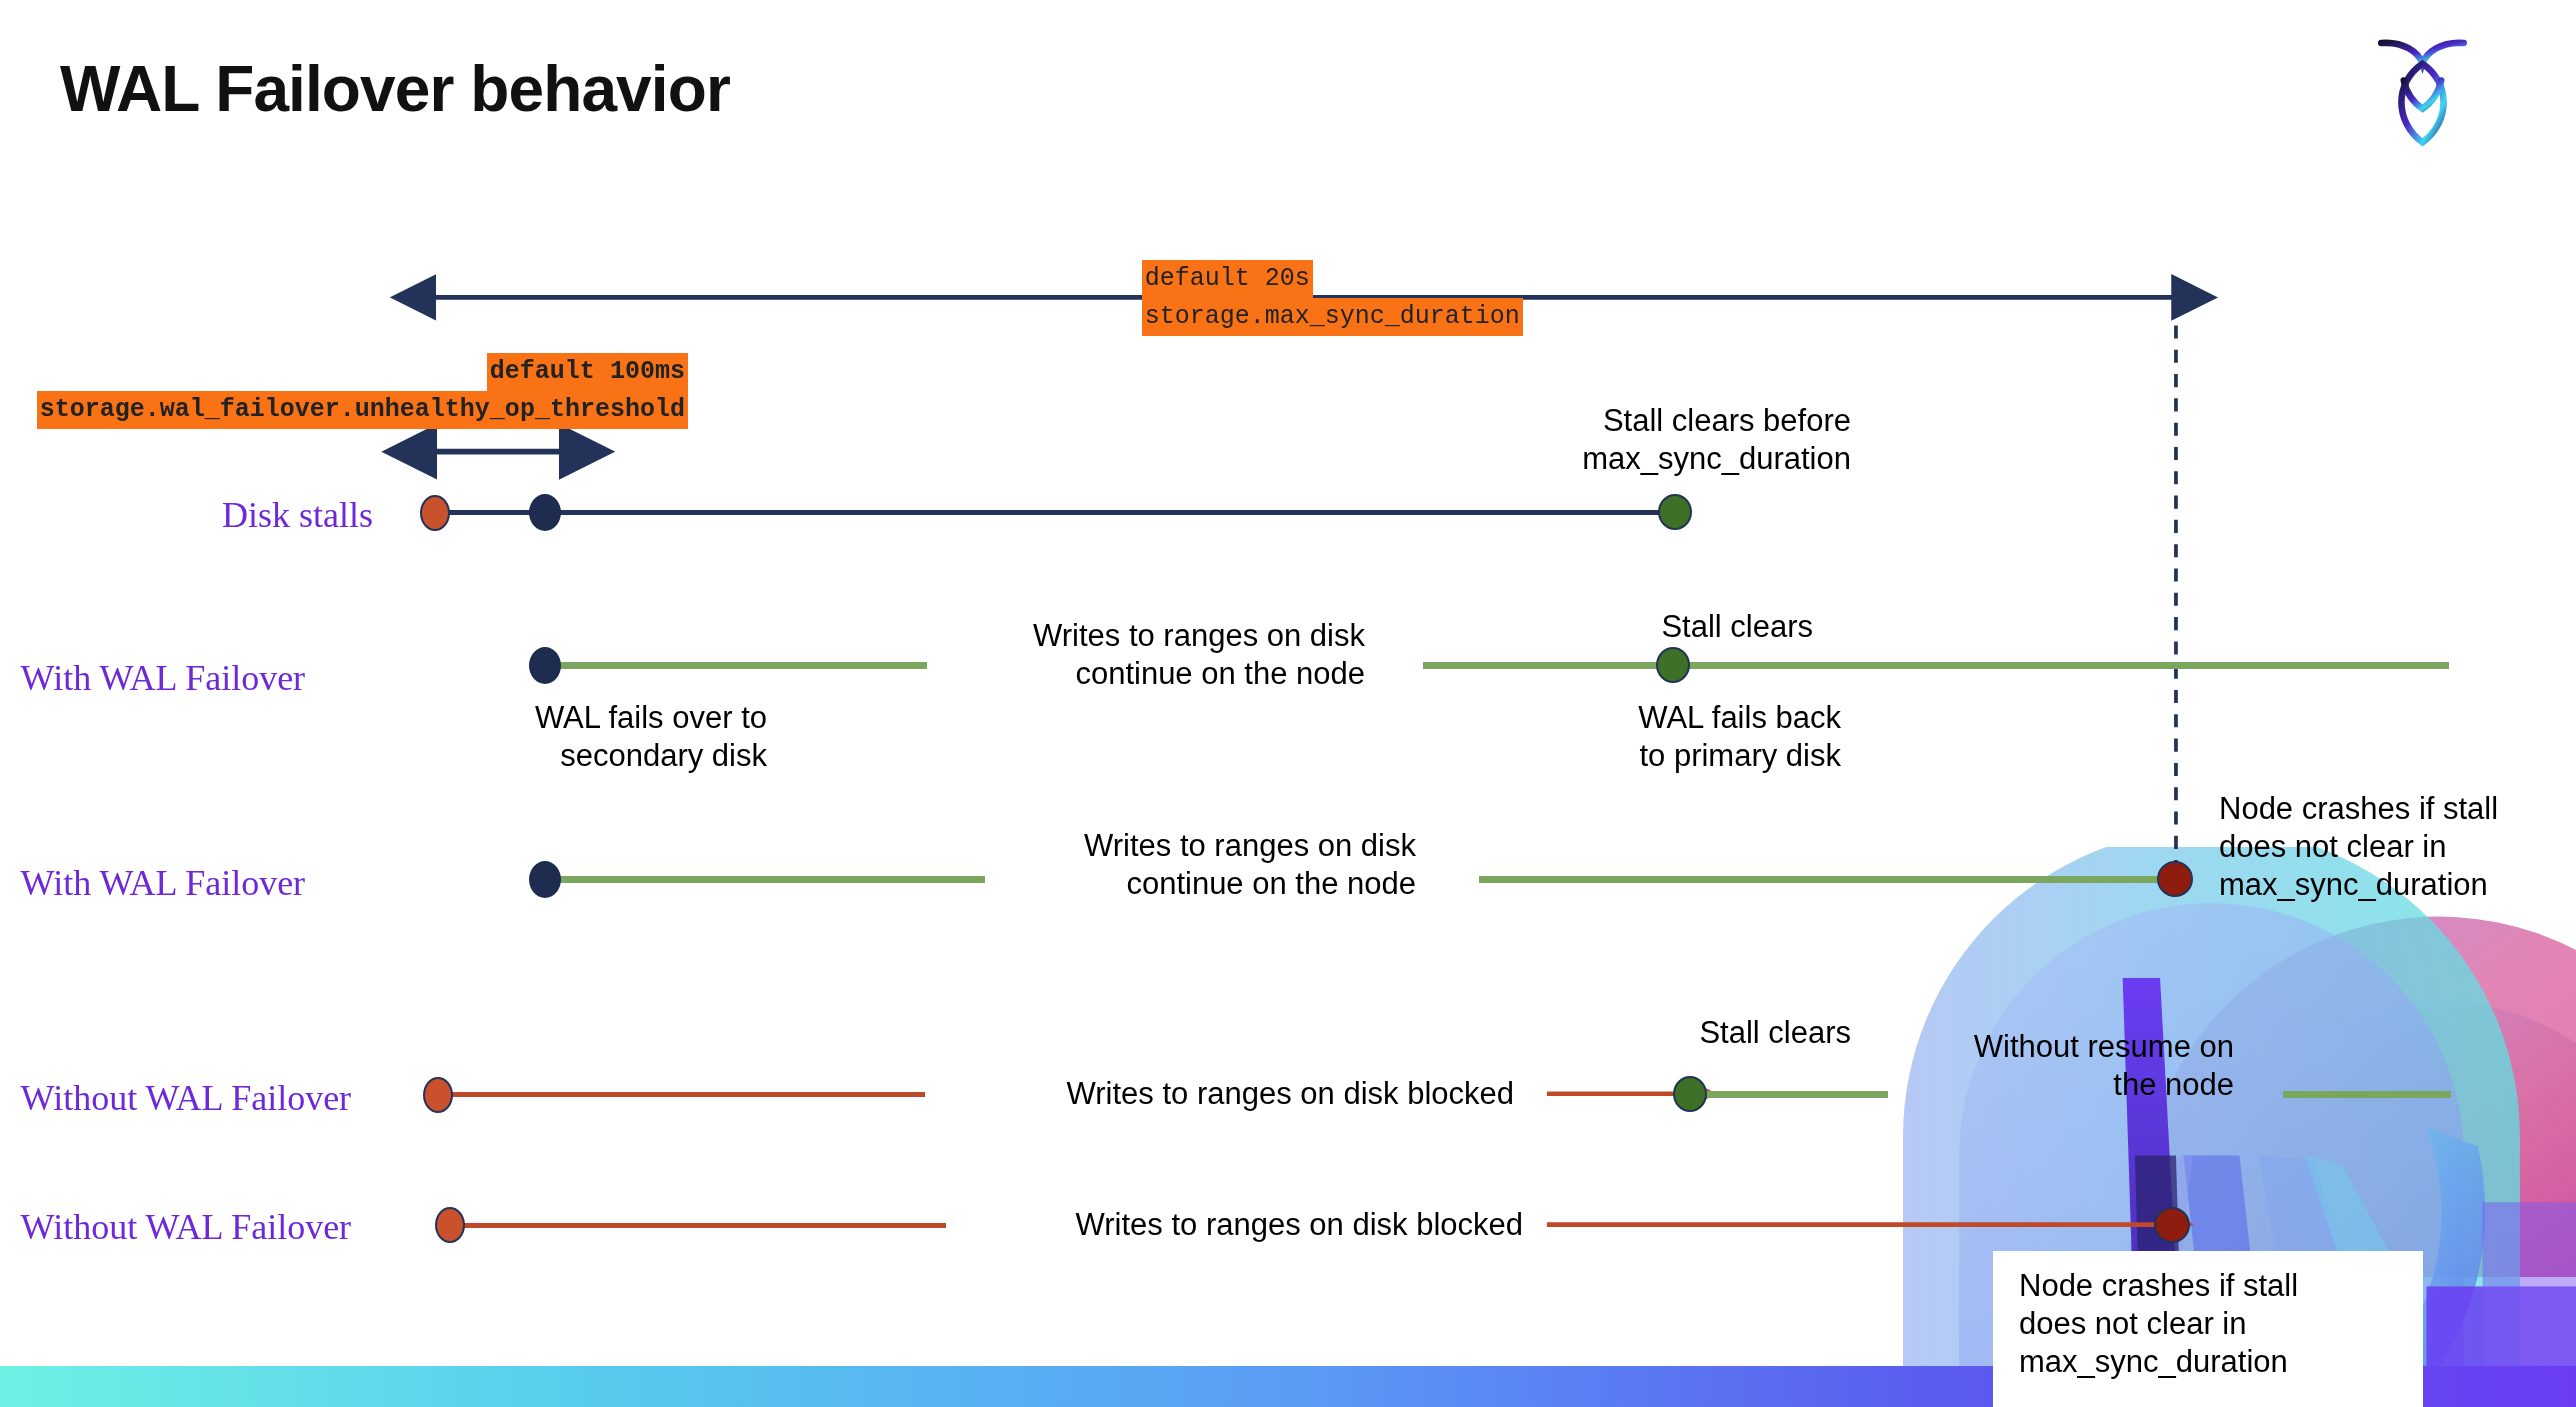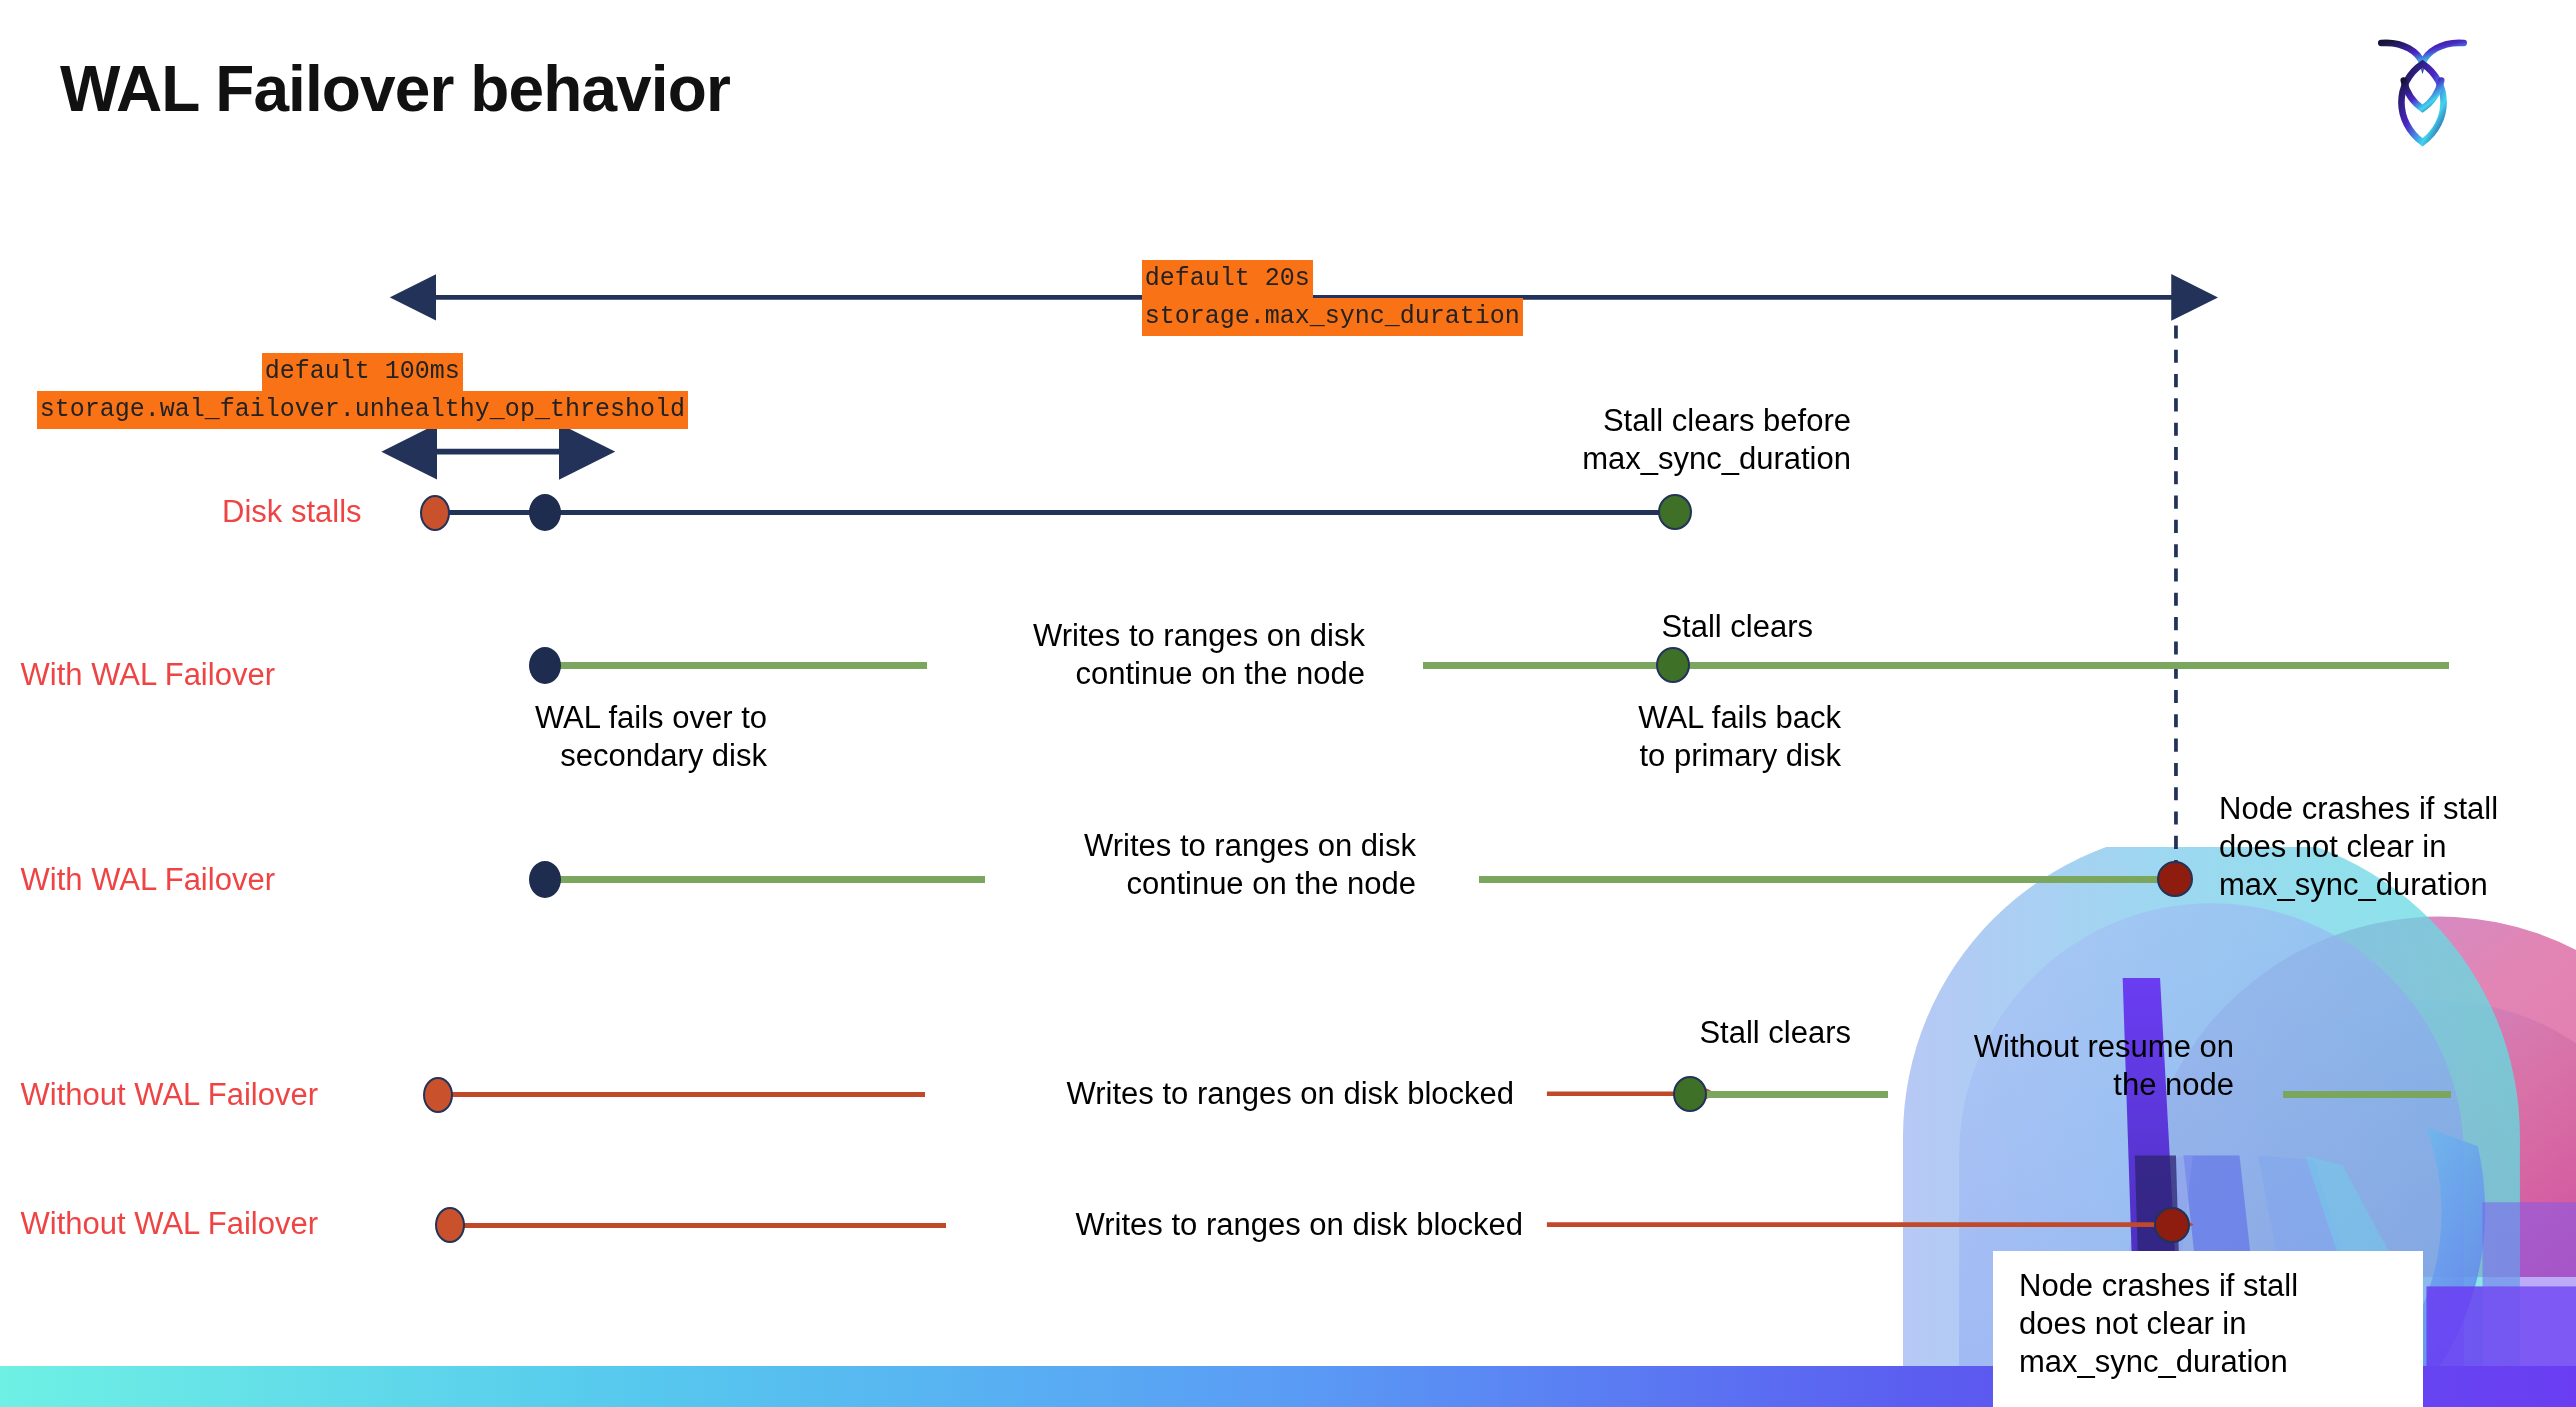--- a/index.html
+++ b/index.html
@@ -28,22 +28,22 @@
     font-size:64px;font-weight:bold;color:#111;letter-spacing:-0.9px;
     font-family:"Liberation Sans", sans-serif;
     white-space:nowrap;
   }
 
   
   .logo{position:absolute;right:101px;top:28px;width:105px;height:122px;}
 
   
   .row-label{
-    position:absolute;font-size:31px;color:#ef4444;white-space:nowrap;
-    font-family:Liberation Sans, sans-serif;
+    position:absolute;font-size:36px;color:#6d28d9;white-space:nowrap;
+    font-family:Liberation Serif, serif;
   }
   .note{
     position:absolute;font-size:31px;color:#000;line-height:1.22;
     font-family:"Liberation Sans", sans-serif;text-align:right;
   }
   .note.left{text-align:left;}
   .code{
     position:absolute;
     font-family:"Liberation Mono", monospace;
     font-size:25px;color:#222;line-height:1.45;white-space:nowrap;
@@ -166,21 +166,21 @@
     <line x1="1655" y1="1170" x2="1812" y2="1170" stroke="#c0492a" stroke-width="5" marker-end="url(#ahRed)"></line>
 
     <line x1="1655" y1="1310" x2="2322" y2="1310" stroke="#c0492a" stroke-width="5" marker-end="url(#ahRed)"></line>
   </svg>
 
   <div class="code" style="left:1142px;top:260px;text-align:left;">
     <span>default 20s</span><br>
     <span>storage.max_sync_duration</span>
   </div>
 
-  <div class="code" style="left:37px;top:353px;text-align:center;">
+  <div class="code" style="left:37px;top:353px;text-align:right;font-weight:bold;">
     <span>default 100ms</span><br>
     <span>storage.wal_failover.unhealthy_op_threshold</span>
   </div>
 
   <div class="row-label" style="left:222px;top:494px;">Disk stalls</div>
   <div class="seg navy" style="left:436px;top:510px;width:1243px;"></div>
   <div class="dot orange" style="left:420px;top:495px;width:30px;height:36px;"></div>
   <div class="dot navy" style="left:529px;top:494px;width:32px;height:37px;"></div>
   <div class="dot green" style="left:1658px;top:494px;width:34px;height:36px;"></div>
 

